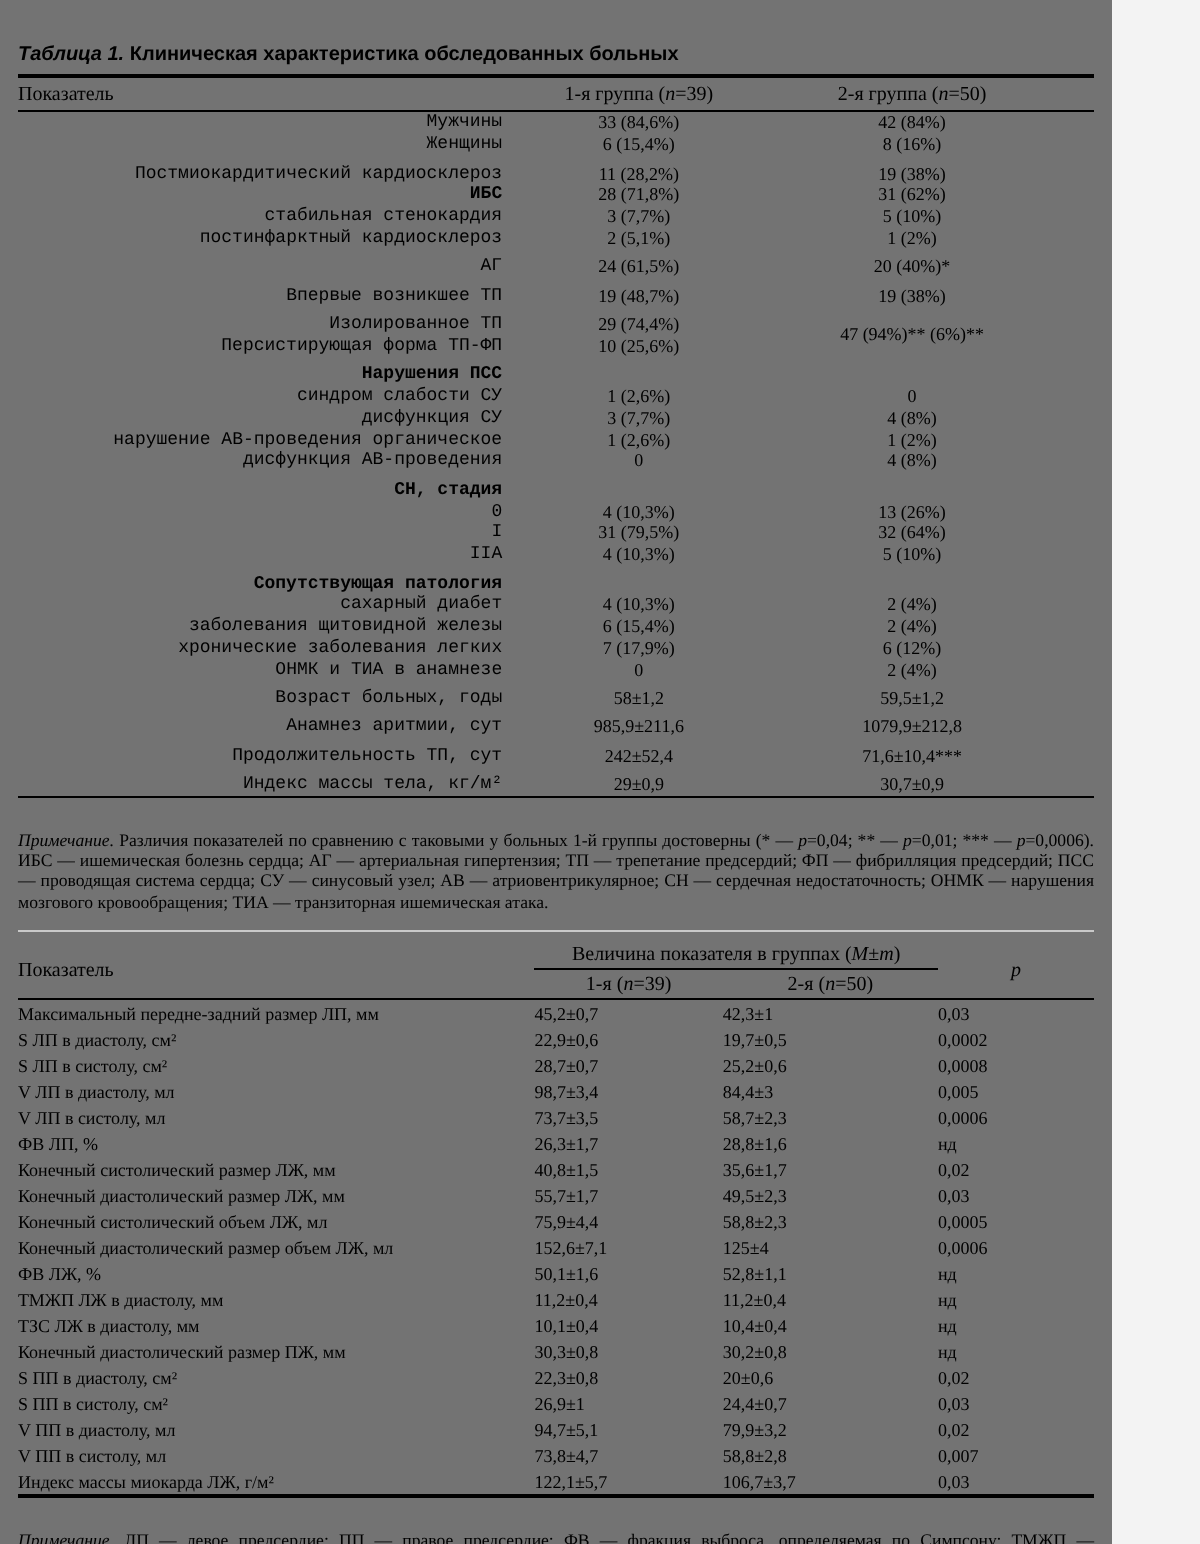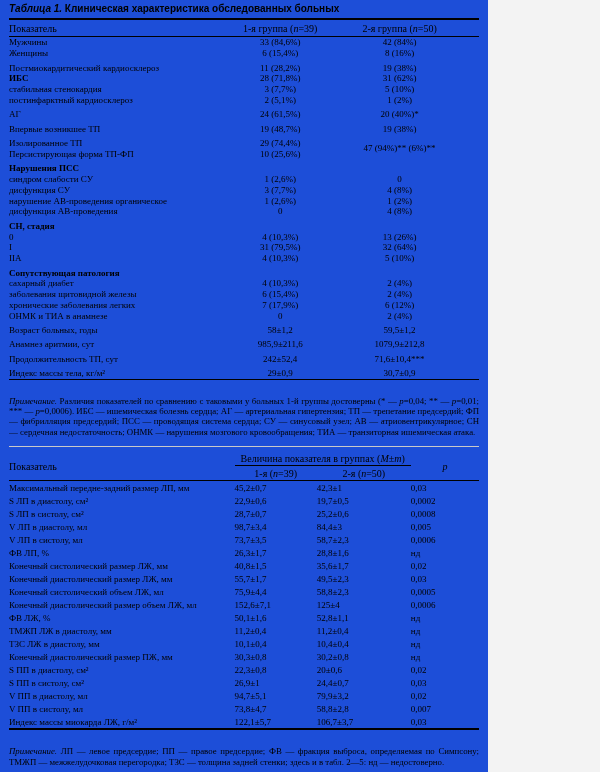--- a/index.html
+++ b/index.html
@@ -1,37 +1,37 @@
 <!DOCTYPE html>
 <html><head>
 <meta charset="utf-8">
 <style>
   * { margin:0; padding:0; box-sizing:border-box; }
   html,body { background:#f3f3f3; }
   .page {
-    width:488px; height:772px; background:#1d4ed8; color:#000;
-    padding:1px 9px 0; overflow:hidden;
+    width:556px; height:772px; background:#737373; color:#000;
+    padding:20px 9px 0; overflow:hidden;
     font-family:"Liberation Serif", serif; font-size:9px;
   }
   .tbl-title {
     font-family:"Liberation Sans", sans-serif; font-weight:bold;
     font-size:10px; line-height:12px; padding:2px 0 3px;
     border-bottom:2px solid #000;
   }
   .tbl-title .tl { font-style:italic; }
   table { width:100%; border-collapse:collapse; table-layout:fixed; }
   thead th { font-weight:normal; font-size:10px; }
 
   
   .t1 { border-bottom:1px solid #000; }
   .t1 thead tr { border-bottom:1px solid #000; }
   .t1 thead th { text-align:center; padding:3px 0 2px; }
   .t1 thead th.lblh { text-align:left; }
   .t1 tbody td { line-height:10px; padding:0.4px 0; vertical-align:middle; }
-  .t1 td.lbl { text-align:left; }
+  .t1 td.lbl { text-align:right;font-family:Liberation Mono, monospace; }
   .t1 td.val { text-align:center; }
   .t1 tr.gap td { padding-top:4px; }
   td.b { font-weight:bold; }
 
   
   .note { font-size:8.8px; line-height:10.4px; text-align:justify; margin-top:16px; }
   .note .nl { font-style:italic; }
 
   .sep { border-top:1px solid #c9c9c9; margin-top:9px; margin-bottom:4px; }
 

